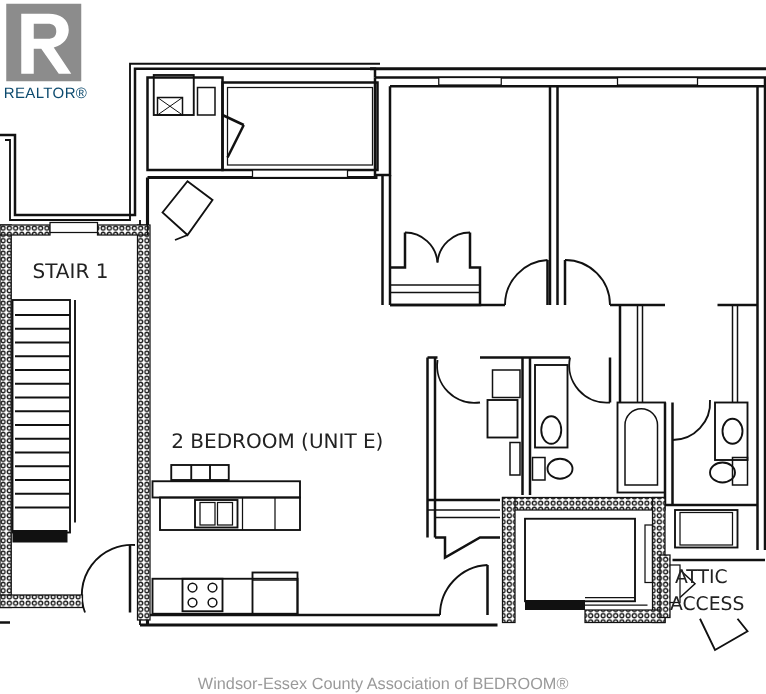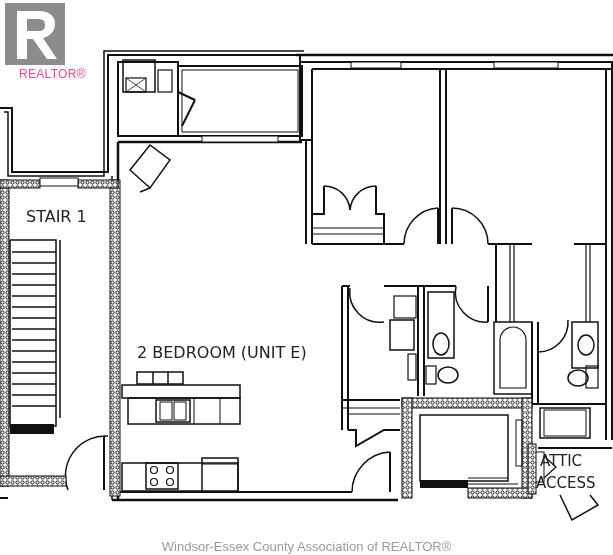--- a/index.html
+++ b/index.html
@@ -1,20 +1,20 @@
 <!DOCTYPE html>
 <html><head>
 <meta charset="utf-8">
 <style>
   html, body { margin:0; padding:0; background:#ffffff; }
   body { width:613px; height:555px; position:relative; overflow:hidden; font-family:"DejaVu Sans", sans-serif; }
   #plan { position:absolute; left:0; top:0; width:613px; height:555px; }
   .logo { position:absolute; left:3px; top:3px; width:64px; height:80px; }
   .logo-box { position:absolute; left:2px; top:0; width:60px; height:62px; background:#8c8c8c; }
-  .logo-text { position:absolute; left:16px; top:64px; width:70px; font-family:"Liberation Sans", sans-serif; font-size:12px; color:#ec4899; letter-spacing:0.3px; }
+  .logo-text { position:absolute; left:0; top:64px; width:70px; font-family:"Liberation Sans", sans-serif; font-size:12px; color:#0c4a6e; letter-spacing:0.3px; }
   .footer { position:absolute; left:0; top:539px; width:613px; text-align:center; font-family:"Liberation Sans", sans-serif; font-size:13px; color:#9a9a9a; }
   .lbl { font-family:"DejaVu Sans", sans-serif; fill:#222; }
 </style>
 </head>
 <body>
 
 <svg id="plan" viewBox="0 0 613 555" xmlns="http://www.w3.org/2000/svg">
   <defs>
     <pattern id="hatch" width="5" height="5" patternUnits="userSpaceOnUse">
       <rect width="5" height="5" fill="#fff"></rect>
@@ -210,13 +210,13 @@
 
 <div class="logo">
   <div class="logo-box">
     <svg width="60" height="62" viewBox="0 0 60 62">
       <path d="M12,8 L12,56 L22,56 L22,36 L28,36 L42,56 L52,56 L38,35 C46,33 50,27 50,21 C50,12 43,8 34,8 Z M22,16 L33,16 C38,16 40,18 40,22 C40,26 38,28 33,28 L22,28 Z" fill="#fff"></path>
     </svg>
   </div>
   <div class="logo-text">REALTOR®</div>
 </div>
 
-<div class="footer">Windsor-Essex County Association of REALTOR®</div>
+<div class="footer">Windsor-Essex County Association of BEDROOM®</div>
 
 </body></html>

